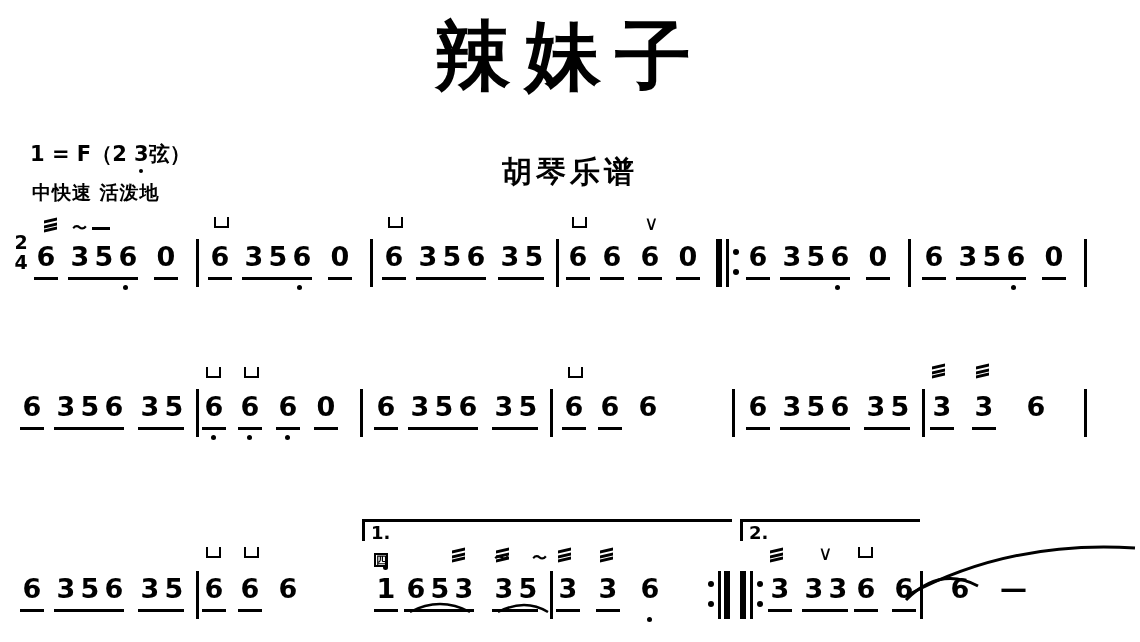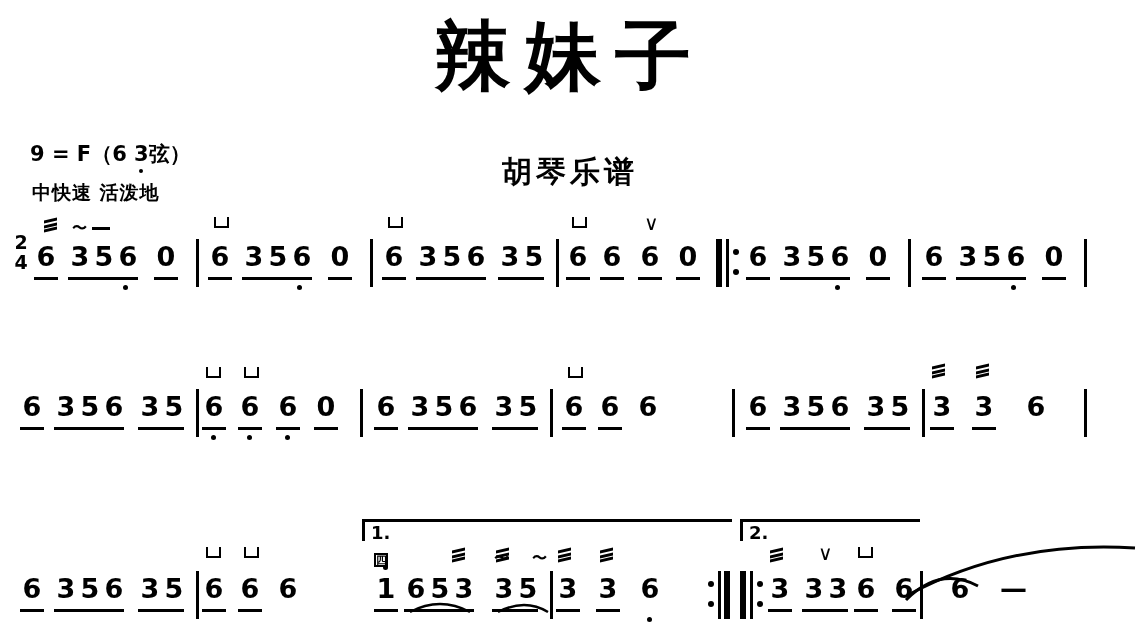--- a/index.html
+++ b/index.html
@@ -249,21 +249,21 @@
     font-size: 27px;
     line-height: 1;
   }
 </style>
 </head>
 <body>
 
 <div id="title">辣妹子</div>
 <div id="subtitle">胡琴乐谱</div>
 
-<div id="key-sig"><span>9 = F</span><span>（</span><span class="dotted">6  3弦</span><span>）</span></div>
+<div id="key-sig"><span>1 = F</span><span>（</span><span class="dotted">2  3弦</span><span>）</span></div>
 
 <div id="tempo">中快速  活泼地</div>
 
 <div id="timesig">
   <div>2</div>
   <div class="den">4</div>
 </div>
 
 <div class="system" id="system-1">
 

